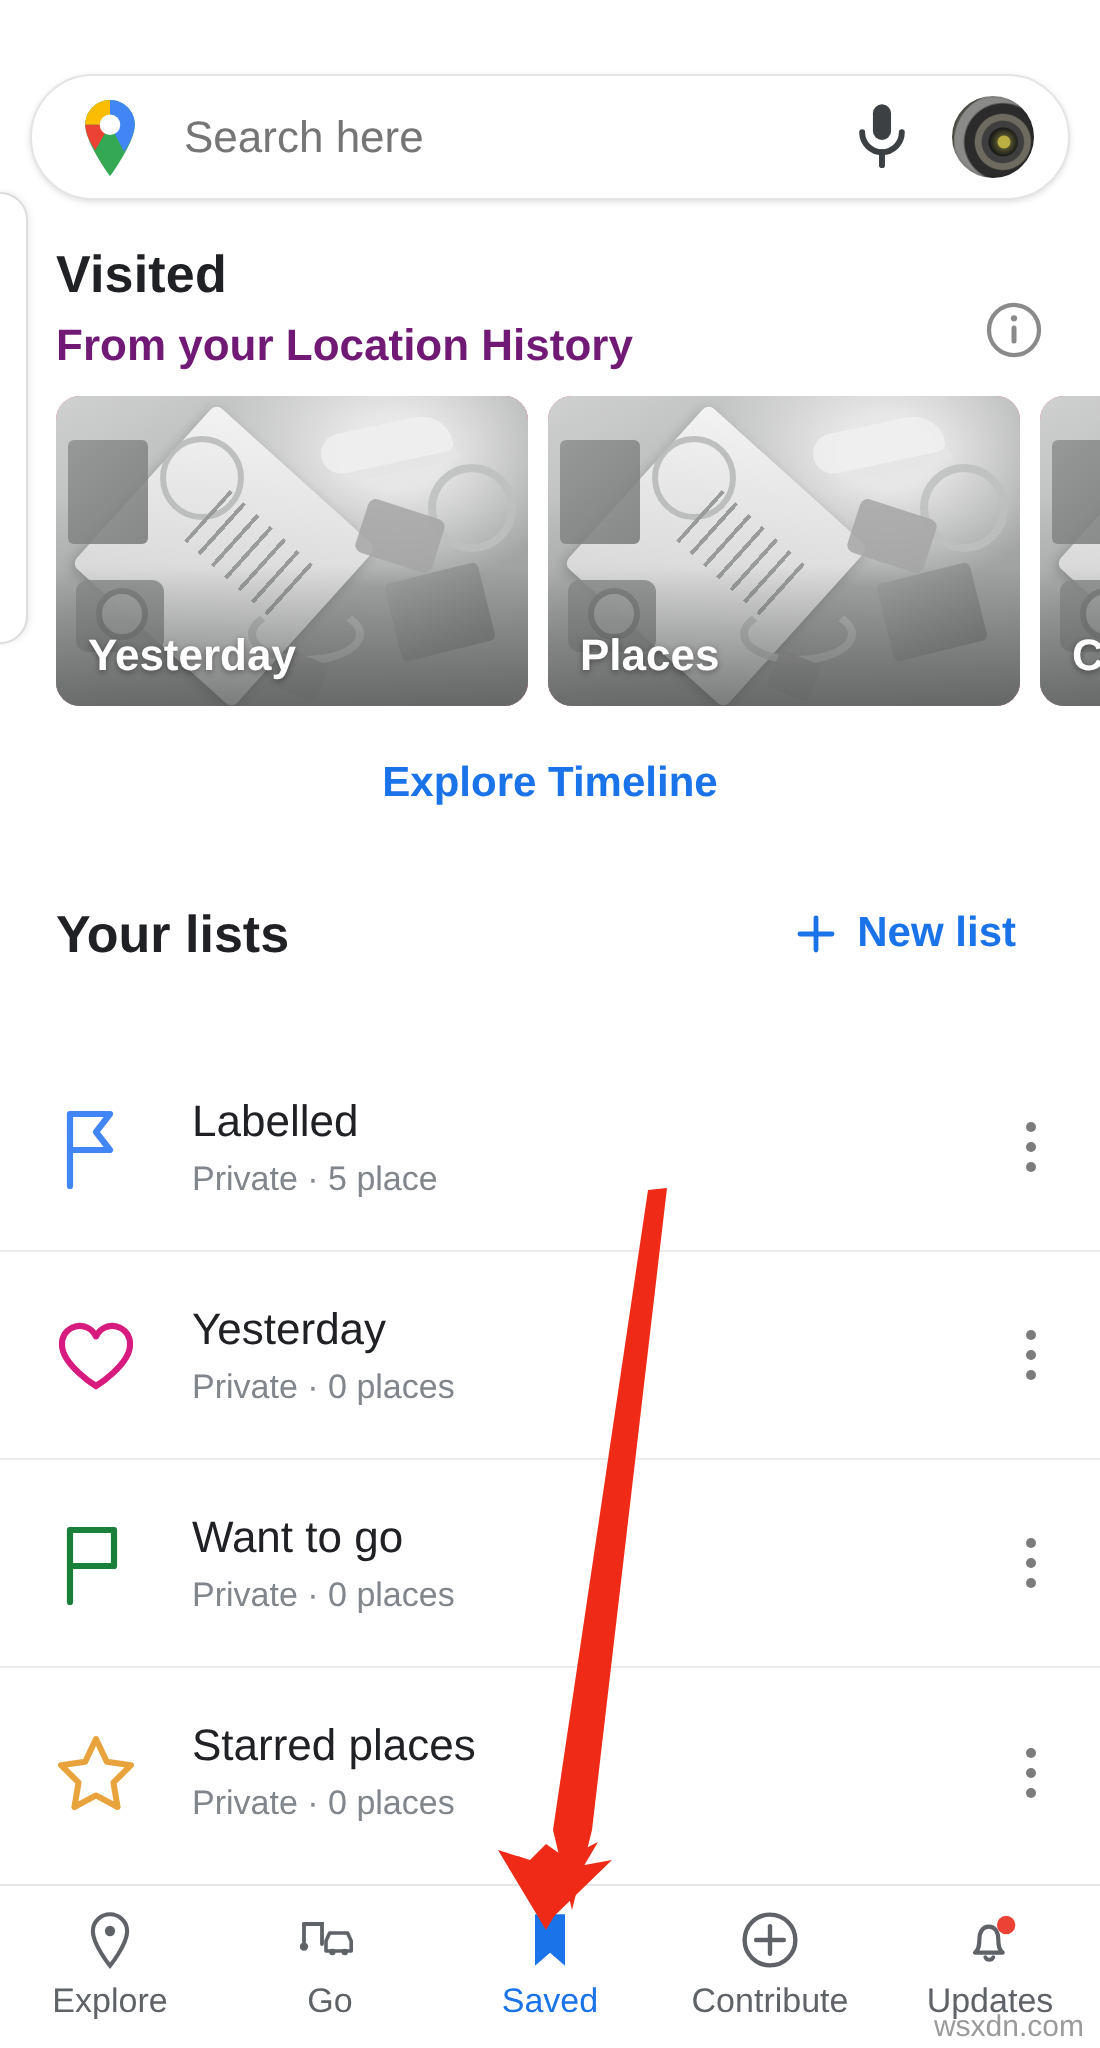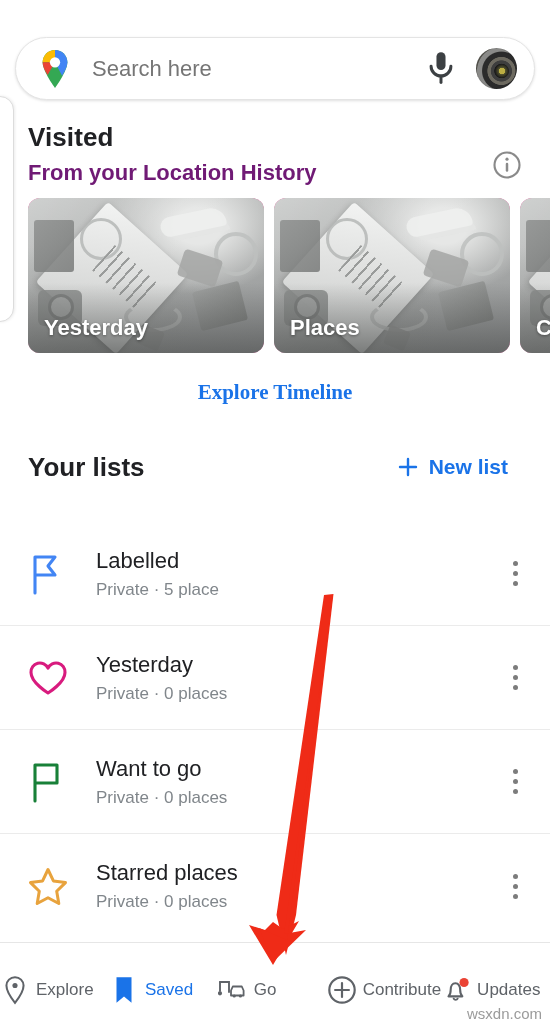--- a/index.html
+++ b/index.html
@@ -160,21 +160,21 @@
     color:#ffffff; font-size:22px; font-weight:600;
     text-shadow:0 1px 3px rgba(0,0,0,.4);
   }
 
   
   .explore-tl {
     position:absolute; left:0; top:380px; width:550px;
     text-align:center;
     font-size:21px; color:#1a73e8; font-weight:600;
     cursor:pointer; background:none; border:none;
-    font-family:Liberation Serif, serif;
+    font-family:Liberation Sans, sans-serif;
   }
 
   
   .lists-head { position:absolute; left:0; top:452px; width:550px; height:44px; }
   .lists-title {
     position:absolute; left:28px; top:0;
     font-size:26px; font-weight:bold; color:#202124;
   }
   .newlist-btn {
     position:absolute; right:42px; top:3px;
@@ -206,21 +206,21 @@
 
   
   .bottom-nav {
     position:absolute; left:0; bottom:0; width:550px; height:82px;
     background:#ffffff;
     border-top:1px solid #e6e6e6;
     display:flex; align-items:flex-start;
   }
   .nav-item {
     flex:1 1 0; height:100%;
-    display:flex; flex-direction:row; align-items:center;
+    display:flex; flex-direction:column; align-items:center;
     padding-top:12px; gap:6px;
     background:none; border:none; cursor:pointer;
     font-family:"Liberation Sans", sans-serif;
   }
   .nav-label { font-size:17px; color:#5f6368; }
   .nav-item.active .nav-label { color:#1a73e8; }
   .nav-ico { width:30px; height:30px; position:relative; }
 
   
   .annot-arrow {
@@ -418,39 +418,39 @@
   <div class="bottom-nav">
 
     <button class="nav-item">
       <svg class="nav-ico" viewBox="0 0 24 28">
         <path d="M12 2c-4.4 0-8 3.5-8 7.9C4 16.1 12 26 12 26s8-9.9 8-16.1C20 5.5 16.4 2 12 2z" fill="none" stroke="#5f6368" stroke-width="1.9"></path>
         <circle cx="12" cy="9.8" r="2.4" fill="#5f6368"></circle>
       </svg>
       <span class="nav-label">Explore</span>
     </button>
 
-    <button class="nav-item active">
-      <svg class="nav-ico" viewBox="0 0 24 28">
-        <path d="M5 2h14v24l-7-6-7 6z" fill="#1a73e8"></path>
-      </svg>
-      <span class="nav-label">Saved</span>
-    </button>
-
     <button class="nav-item">
       <svg class="nav-ico" viewBox="0 0 30 24">
         <path d="M2 4h9v10" fill="none" stroke="#5f6368" stroke-width="1.9" stroke-linecap="round"></path>
         <path d="M2 4v9" fill="none" stroke="#5f6368" stroke-width="1.9" stroke-linecap="round"></path>
         <path d="M13 12.5l1.8-4h9l1.8 4v5h-12.6z" fill="none" stroke="#5f6368" stroke-width="1.8" stroke-linejoin="round"></path>
         <circle cx="16.2" cy="18" r="1.6" fill="#5f6368"></circle>
         <circle cx="22.4" cy="18" r="1.6" fill="#5f6368"></circle>
         <circle cx="2" cy="15.3" r="2.1" fill="#5f6368"></circle>
       </svg>
       <span class="nav-label">Go</span>
     </button>
 
+    <button class="nav-item active">
+      <svg class="nav-ico" viewBox="0 0 24 28">
+        <path d="M5 2h14v24l-7-6-7 6z" fill="#1a73e8"></path>
+      </svg>
+      <span class="nav-label">Saved</span>
+    </button>
+
     <button class="nav-item">
       <svg class="nav-ico" viewBox="0 0 26 26">
         <circle cx="13" cy="13" r="11" fill="none" stroke="#5f6368" stroke-width="1.9"></circle>
         <line x1="13" y1="7" x2="13" y2="19" stroke="#5f6368" stroke-width="1.9" stroke-linecap="round"></line>
         <line x1="7" y1="13" x2="19" y2="13" stroke="#5f6368" stroke-width="1.9" stroke-linecap="round"></line>
       </svg>
       <span class="nav-label">Contribute</span>
     </button>
 
     <button class="nav-item">

